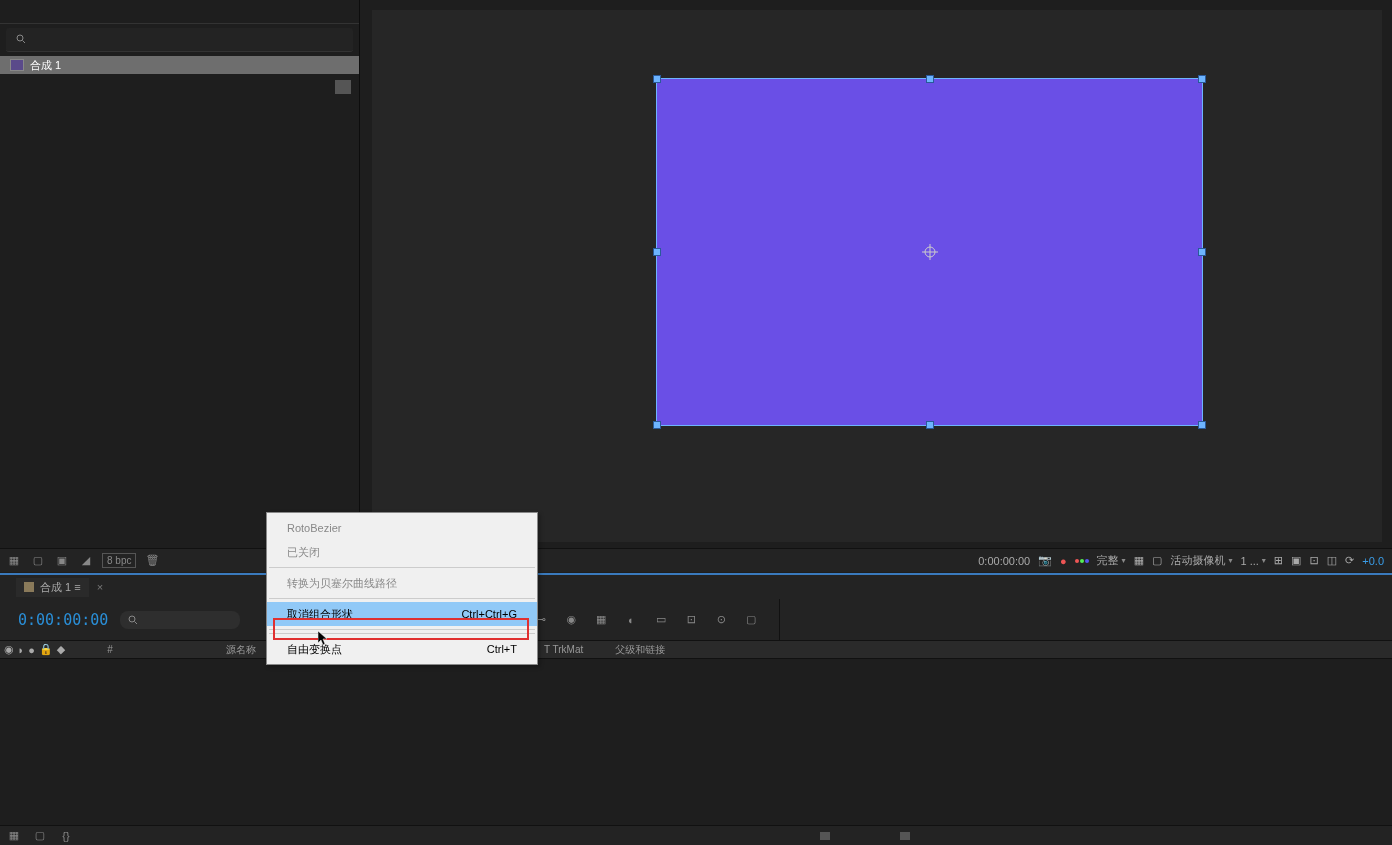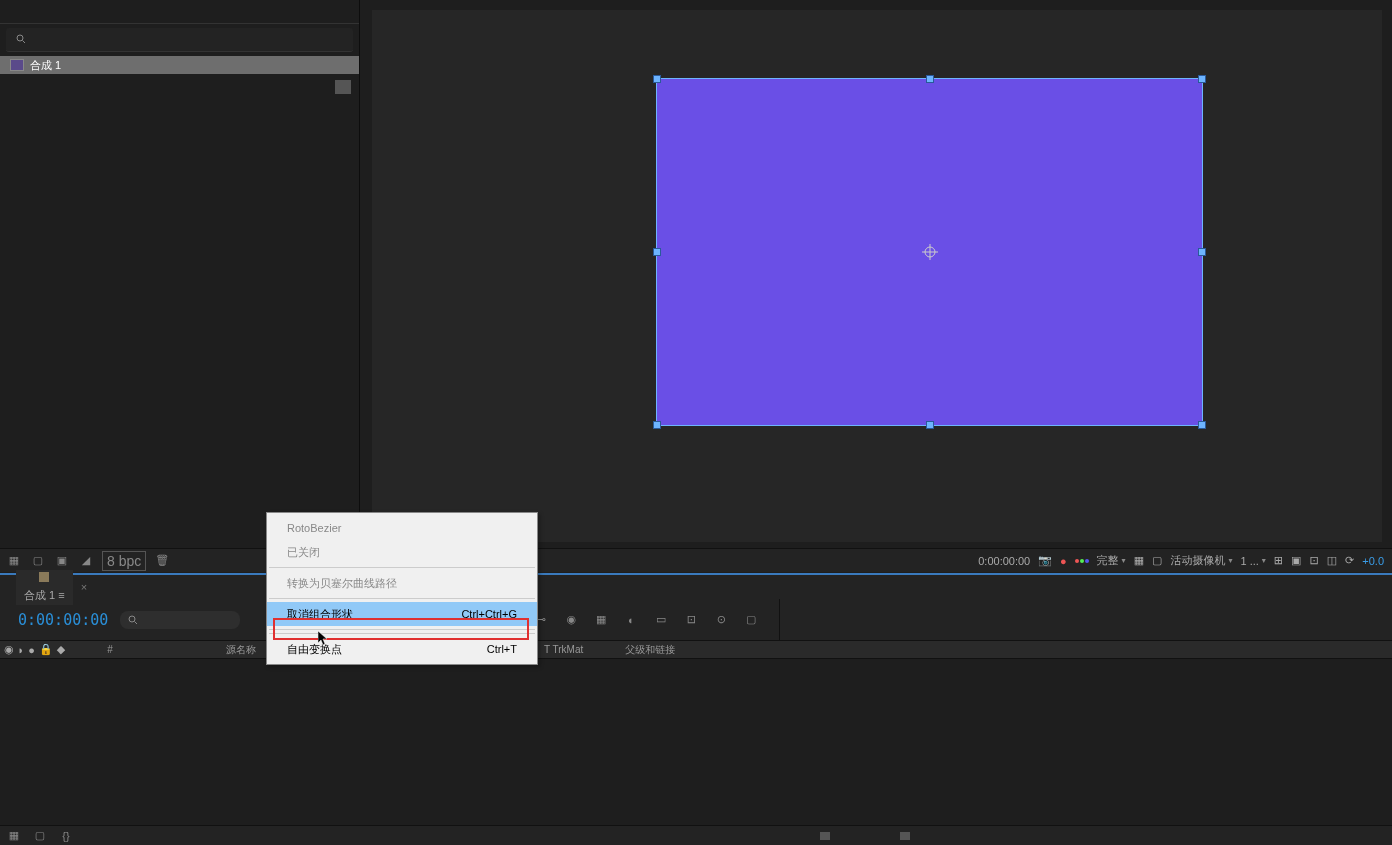--- a/index.html
+++ b/index.html
@@ -10,21 +10,21 @@
 .project-top { height: 24px; border-bottom: 1px solid #333; }
 .search-row { height: 24px; display: flex; align-items: center; padding: 0 10px; border-bottom: 1px solid #333; background: #232323; margin: 4px 6px; border-radius: 3px; }
 .search-icon { color: #888; margin-right: 6px; }
 .name-header { height: 20px; background: #353535; display: flex; align-items: center; padding: 0 10px; font-size: 11px; color: #ccc; }
 .project-item { height: 18px; display: flex; align-items: center; padding: 0 10px; background: #6e6e6e; color: #fff; }
 .comp-icon { width: 14px; height: 12px; background: #5a4a8a; margin-right: 6px; border: 1px solid #888; display: inline-block; }
 .tree-icon-box { position: absolute; right: 8px; top: 80px; width: 16px; height: 14px; background: #555; }
 
 .project-footer { position: absolute; bottom: 0; left: 0; width: 360px; height: 24px; background: #232323; display: flex; align-items: center; gap: 8px; padding: 0 6px; border-top: 1px solid #111; }
 .pf-btn { width: 16px; height: 16px; color: #888; display: flex; align-items: center; justify-content: center; }
-.bpc-box { border: 1px solid #555; padding: 1px 4px; font-size: 14px; color: #888; }
+.bpc-box { border: 1px solid #555; padding: 1px 4px; font-size: 10px; color: #888; }
 
 
 .viewer { position: absolute; top: 0; left: 362px; right: 0; height: 572px; background: #1e1e1e; }
 .viewer-canvas { position: absolute; top: 10px; left: 10px; right: 10px; bottom: 30px; background: #262626; }
 .shape-rect { position: absolute; top: 68px; left: 284px; width: 547px; height: 348px; background: #6a4fe6; border: 1px solid #6db4ff; }
 .sel-handle { position: absolute; width: 8px; height: 8px; background: #6db4ff; border: 1px solid #2a5a9a; }
 .h-tl { top: -4px; left: -4px; } .h-tm { top: -4px; left: calc(50% - 4px); } .h-tr { top: -4px; right: -4px; }
 .h-ml { top: calc(50% - 4px); left: -4px; } .h-mr { top: calc(50% - 4px); right: -4px; }
 .h-bl { bottom: -4px; left: -4px; } .h-bm { bottom: -4px; left: calc(50% - 4px); } .h-br { bottom: -4px; right: -4px; }
 .anchor { position: absolute; top: calc(50% - 8px); left: calc(50% - 8px); width: 16px; height: 16px; }
@@ -34,21 +34,21 @@
 .vf-right { position: absolute; right: 8px; display: flex; align-items: center; gap: 8px; }
 .vf-item { display: flex; align-items: center; gap: 3px; }
 .dd-arrow { font-size: 8px; color: #888; }
 .color-dots { display: flex; gap: 1px; }
 .cdot { width: 4px; height: 4px; border-radius: 50%; }
 .exposure { color: #3a9de8; }
 
 
 .timeline { position: absolute; top: 573px; left: 0; right: 0; bottom: 0; background: #1e1e1e; border-top: 2px solid #3a7abd; }
 .tl-tab { height: 24px; display: flex; align-items: center; padding: 0 16px; gap: 8px; background: #232323; }
-.tab-active { background: #2a2a2a; padding: 2px 8px; display: flex; align-items: center; gap: 6px; flex-direction: column; }
+.tab-active { background: #2a2a2a; padding: 2px 8px; display: flex; align-items: center; gap: 6px; }
 .tab-close { color: #777; }
 
 .tl-header { height: 42px; display: flex; background: #232323; border-bottom: 1px solid #111; }
 .tl-left { width: 780px; display: flex; flex-direction: column; border-right: 1px solid #111; }
 .tl-time-row { display: flex; align-items: center; height: 42px; padding-left: 18px; gap: 12px; }
 .timecode { color: #2a8fd8; font-size: 15px; font-family: monospace; }
 .tl-search { width: 120px; height: 18px; background: #2e2e2e; border-radius: 8px; display: flex; align-items: center; padding: 0 8px; }
 .tl-tools { display: flex; gap: 12px; align-items: center; margin-left: 280px; }
 .tl-tool { width: 18px; height: 18px; color: #888; display: flex; align-items: center; justify-content: center; }
 
@@ -193,21 +193,21 @@
     <div class="col-icons">
       <span>◉</span>
       <span>◗</span>
       <span>●</span>
       <span>🔒</span>
       <span>◆</span>
     </div>
     <div class="col col-hash">#</div>
     <div class="col col-name">源名称</div>
     <div class="col" style="margin-left:280px">T  TrkMat</div>
-    <div class="col" style="margin-left:34px">父级和链接</div>
+    <div class="col" style="margin-left:24px">父级和链接</div>
   </div>
 
   <div class="tl-footer">
     <span class="pf-btn">▦</span>
     <span class="pf-btn">▢</span>
     <span class="pf-btn">{}</span>
   </div>
   <div class="tl-nav">
     <div class="nav-handle nav-h1"></div>
     <div class="nav-handle nav-h2"></div>

